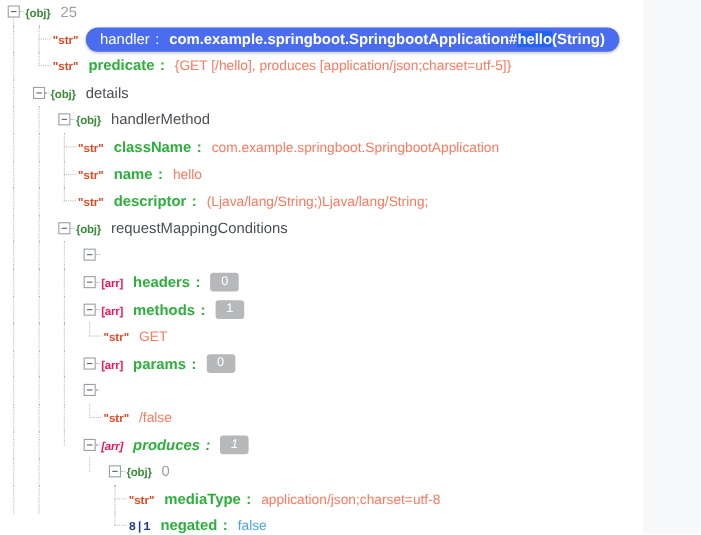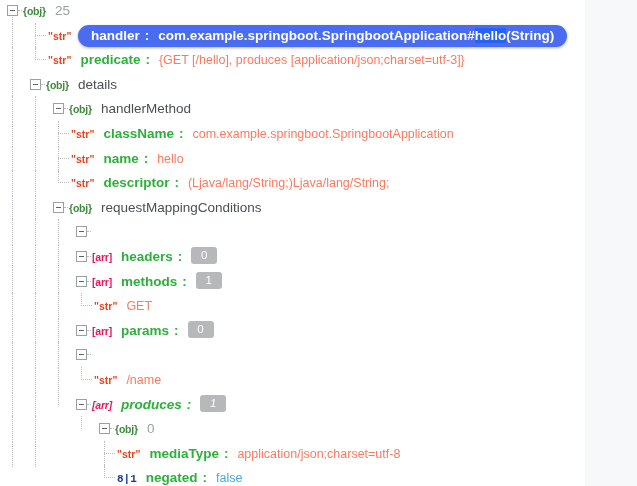--- a/index.html
+++ b/index.html
@@ -182,21 +182,21 @@
     background: #4a6cf0;
     border-radius: 11px;
     padding: 0 13px 0 13px;
     box-shadow: 0 1px 3px rgba(0,0,0,0.30);
     z-index: 4;
     white-space: nowrap;
   }
   .pill .key,
   .pill .colon {
     color: #ffffff;
-    font-weight: bold;
+    font-weight: normal;
     font-size: 13.5px;
   }
   .pill .pv {
     color: #ffffff;
     font-weight: bold;
     font-size: 13.5px;
   }
   .pill .pv .hit {
     background: #2563f5;
     color: #ffffff;
@@ -231,21 +231,21 @@
     <span class="pill" style="left:78px;">
       <span class="key">handler</span><span class="sp-sm"></span><span class="colon">:</span><span class="sp"></span><span class="pv"><span>com.example.springboot.SpringbootApplication#</span><span class="hit">hello</span><span>(String)</span></span>
     </span>
   </div>
 
   <div class="row" style="top: 47px; position: absolute; left: 0px; right: 0px;">
     <span class="guide" style="left:12px;"></span>
     <span class="guide half" style="left:35px;"></span>
     <span class="elbow" style="left:35px;width:11px;"></span>
     <span class="cell" style="left:48px;">
-      <span class="t-str">"str"</span><span class="sp"></span><span class="key">predicate</span><span class="sp-sm"></span><span class="colon">:</span><span class="sp"></span><span class="v-str">{GET [/hello], produces [application/json;charset=utf-3]}</span>
+      <span class="t-str">"str"</span><span class="sp"></span><span class="key">predicate</span><span class="sp-sm"></span><span class="colon">:</span><span class="sp"></span><span class="v-str">{GET [/hello], produces [application/json;charset=utf-5]}</span>
     </span>
   </div>
 
   <div class="row" style="top: 72px; position: absolute; left: 0px; right: 16px;">
     <span class="guide" style="left:12px;"></span>
     <span class="expander" style="left:30px;"></span>
     <span class="expander-dash" style="left:41px;"></span>
     <span class="cell" style="left:46px;">
       <span class="t-obj">{obj}</span><span class="sp"></span><span class="nodename">details</span>
     </span>
@@ -361,21 +361,21 @@
     <span class="expander-dash" style="left:87px;"></span>
   </div>
 
   <div class="row" style="top: 367px; position: absolute; left: 0px; right: 0px;">
     <span class="guide" style="left:12px;"></span>
     <span class="guide" style="left:35px;"></span>
     <span class="guide" style="left:58px;"></span>
     <span class="guide half" style="left:81px;"></span>
     <span class="elbow" style="left:81px;width:11px;"></span>
     <span class="cell" style="left:94px;">
-      <span class="t-str">"str"</span><span class="sp"></span><span class="v-str">/name</span>
+      <span class="t-str">"str"</span><span class="sp"></span><span class="v-str">/false</span>
     </span>
   </div>
 
   <div class="row" style="top: 392px; position: absolute; left: 0px; right: 0px;">
     <span class="guide" style="left:12px;"></span>
     <span class="guide" style="left:35px;"></span>
     <span class="guide half" style="left:58px;"></span>
     <span class="expander" style="left:76px;"></span>
     <span class="expander-dash" style="left:87px;"></span>
     <span class="cell" style="left:92px;font-style:italic;">

